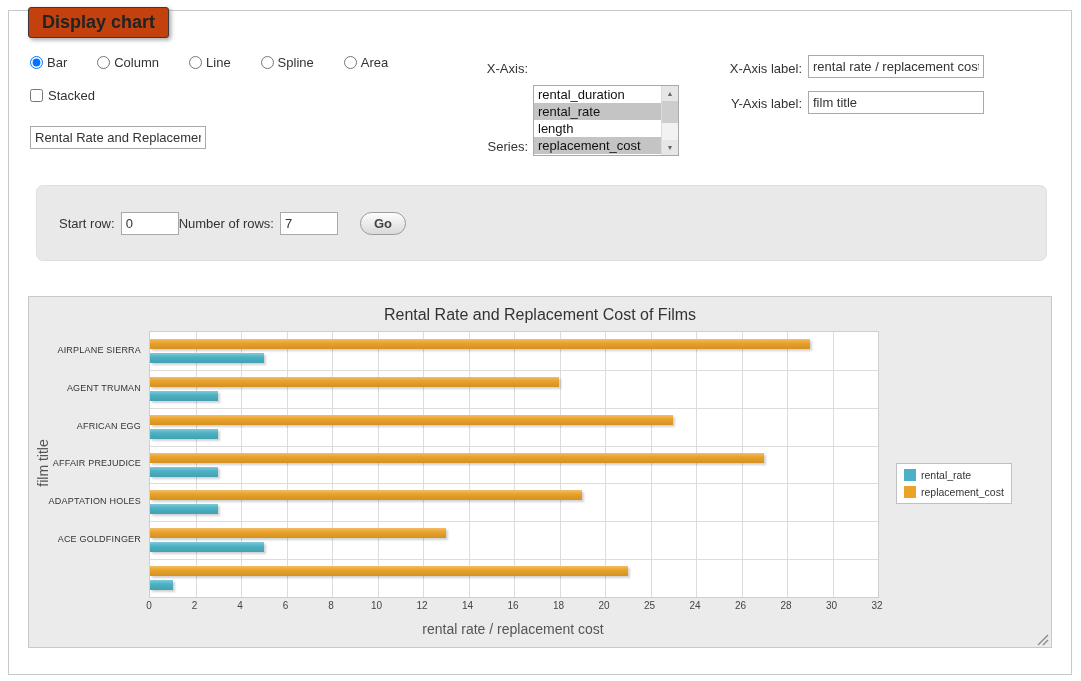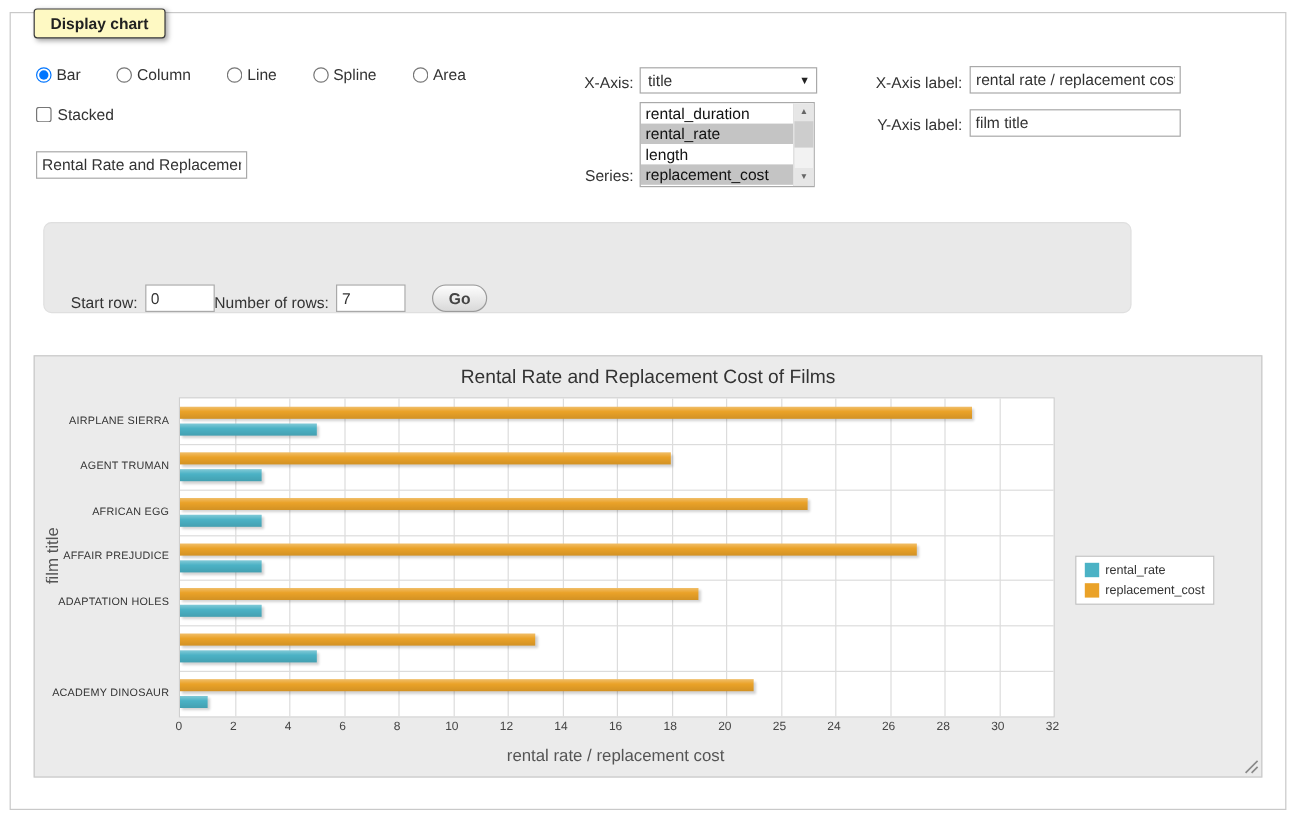--- a/index.html
+++ b/index.html
@@ -1,20 +1,20 @@
 <!DOCTYPE html>
 <html><head>
 <meta charset="utf-8">
 <style>
   html,body{margin:0;padding:0;background:#fff;}
   .page{position:relative;width:1081px;height:681px;background:#fff;
         font-family:"Liberation Sans",sans-serif;color:#333;overflow:hidden;}
   .frame{position:absolute;left:8px;top:10px;width:1062px;height:663px;border:1px solid #c9c9c9;background:#fff;}
-  .legend-box{position:absolute;left:28px;top:7px;background:#fef9c3;border:1px solid #3a3a3a;border-radius:3px;
-        padding:4px 13px;font-size:13px;font-weight:bold;color:#222;box-shadow:2px 2px 4px rgba(0,0,0,.35);z-index:3;}
+  .legend-box{position:absolute;left:28px;top:7px;background:#c2410c;border:1px solid #3a3a3a;border-radius:3px;
+        padding:4px 13px;font-size:18px;font-weight:bold;color:#222;box-shadow:2px 2px 4px rgba(0,0,0,.35);z-index:3;}
 
   
   .radio-group{position:absolute;left:30px;top:55px;display:flex;align-items:center;gap:30px;font-size:13px;}
   .radio-group label{display:flex;align-items:center;gap:4px;cursor:default;}
   input[type=radio],input[type=checkbox]{margin:0;width:13px;height:13px;}
   .stacked{position:absolute;left:30px;top:88px;display:flex;align-items:center;gap:5px;font-size:13px;}
   .text-input{border:1px solid #a9a9a9;font-family:"Liberation Sans",sans-serif;font-size:13px;
         padding:3px 4px;color:#333;background:#fff;box-sizing:content-box;}
   .chart-title-input{position:absolute;left:30px;top:126px;width:166px;}
   .field-label{position:absolute;font-size:13px;color:#333;text-align:right;}
@@ -35,22 +35,22 @@
   .series-option{height:17px;line-height:17px;font-size:13px;padding-left:4px;white-space:nowrap;color:#111;}
   .series-option.selected{background:#c4c4c4;}
   .sb{width:16px;background:#f2f2f2;border-left:1px solid #dcdcdc;position:relative;flex:0 0 16px;}
   .sb-btn{position:absolute;left:0;width:16px;height:15px;background:#e6e6e6;color:#666;font-size:7px;
         display:flex;align-items:center;justify-content:center;}
   .sb-up{top:0;}
   .sb-down{bottom:0;}
   .sb-thumb{position:absolute;left:0;top:15px;width:16px;height:22px;background:#cdcdcd;}
 
   
-  .rows-panel{position:absolute;left:36px;top:185px;width:907px;height:76px;background:#e9e9e9;
-        border:1px solid #dfdfdf;border-radius:7px;display:flex;align-items:flex-end;padding-left:22px;
+  .rows-panel{position:absolute;left:36px;top:185px;width:1011px;height:76px;background:#e9e9e9;
+        border:1px solid #dfdfdf;border-radius:7px;display:flex;align-items:center;padding-left:22px;
         box-sizing:border-box;font-size:13px;}
   .rows-panel .plabel{margin-right:6px;}
   .rows-panel .num-input{width:48px;}
   .lbl-numrows{}
   .go-button{margin-left:22px;padding:3px 13px;border:1px solid #9b9b9b;border-radius:12px;
         background:linear-gradient(#fdfdfd,#d9d9d9);font-family:"Liberation Sans",sans-serif;
         font-size:13px;font-weight:bold;color:#444;cursor:pointer;}
 
   
   .chart-box{position:absolute;left:28px;top:296px;width:1024px;height:352px;background:#ebebeb;
@@ -107,24 +107,20 @@
   </div>
 
   <label class="stacked">
     <input type="checkbox" style="">
     <span>Stacked</span>
   </label>
 
   <input class="text-input chart-title-input" value="Rental Rate and Replacement Cost of Films" style="">
 
   <div class="field-label lbl-xaxis">X-Axis:</div>
-  <div class="xaxis-select">
-    <span>title</span>
-    <span class="select-arrow">▼</span>
-  </div>
 
   <div class="field-label lbl-series">Series:</div>
   <div class="series-listbox">
     <div class="series-options" id="series-options">
         <div class="series-option">rental_duration</div>
         <div class="series-option selected">rental_rate</div>
         <div class="series-option">length</div>
         <div class="series-option selected">replacement_cost</div>
       </div>
     <div class="sb">
@@ -220,15 +216,15 @@
     <div class="grip">
       <svg width="13" height="13" viewBox="0 0 13 13">
         <path d="M12 2 L2 12 M12 7 L7 12" stroke="#8a8a8a" stroke-width="1.4" fill="none"></path>
       </svg>
     </div>
   <div class="cat-label" style="top: 34px; height: 37.8571px;">AIRPLANE SIERRA</div>
       <div class="cat-label" style="top: 71.8571px; height: 37.8571px;">AGENT TRUMAN</div>
       <div class="cat-label" style="top: 109.714px; height: 37.8571px;">AFRICAN EGG</div>
       <div class="cat-label" style="top: 147.571px; height: 37.8571px;">AFFAIR PREJUDICE</div>
       <div class="cat-label" style="top: 185.429px; height: 37.8571px;">ADAPTATION HOLES</div>
-      <div class="cat-label" style="top: 261.143px; height: 37.8571px;">ACADEMY DINOSAUR</div>
+      <div class="cat-label" style="top: 223.286px; height: 37.8571px;">ACE GOLDFINGER</div>
     </div>
 </div>
 
 </body></html>

